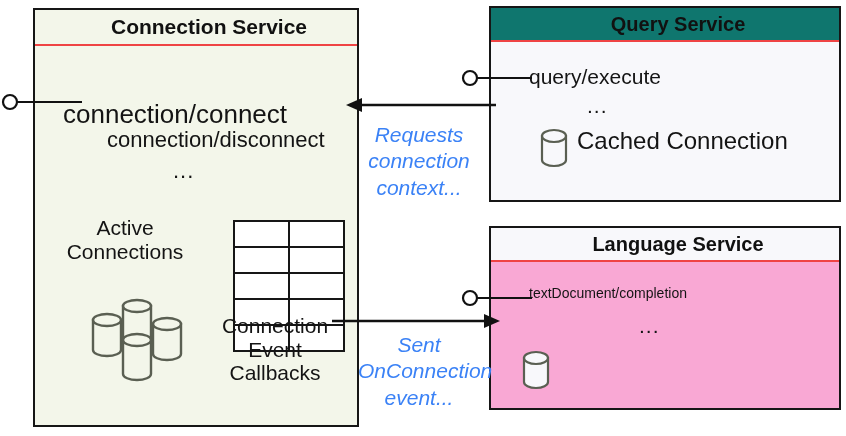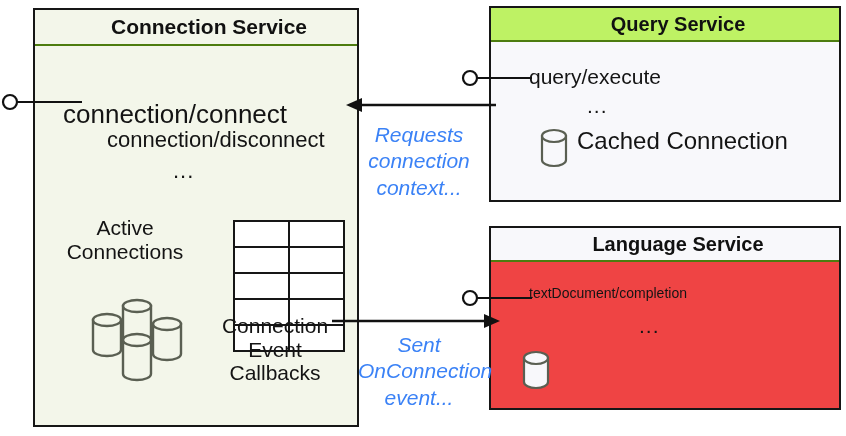--- a/index.html
+++ b/index.html
@@ -27,21 +27,21 @@
     border: 2px solid #161616;
     display: flex;
     flex-direction: column;
   }
   .component-title {
     box-sizing: border-box;
     width: 100%;
     text-align: center;
     font-weight: bold;
     color: #111111;
-    border-bottom: 2px solid #4d7c0f;
+    border-bottom: 2px solid #ef4444;
     display: flex;
     align-items: center;
     justify-content: center;
     padding-left: 26px;
   }
   .component-body {
     position: relative;
     flex: 1 1 auto;
     width: 100%;
   }
@@ -62,29 +62,29 @@
   #query-service {
     left: 489px;
     top: 6px;
     width: 352px;
     height: 196px;
     background: #F8F8FB;
   }
   #query-service > .component-title {
     height: 34px;
     font-size: 20px;
-    background: #bef264;
+    background: #0f766e;
   }
 
   #language-service {
     left: 489px;
     top: 226px;
     width: 352px;
     height: 184px;
-    background: #ef4444;
+    background: #f9a8d4;
   }
   #language-service > .component-title {
     height: 34px;
     font-size: 20px;
     background: #F8F8FB;
   }
 
   
   .api-line {
     position: absolute;

